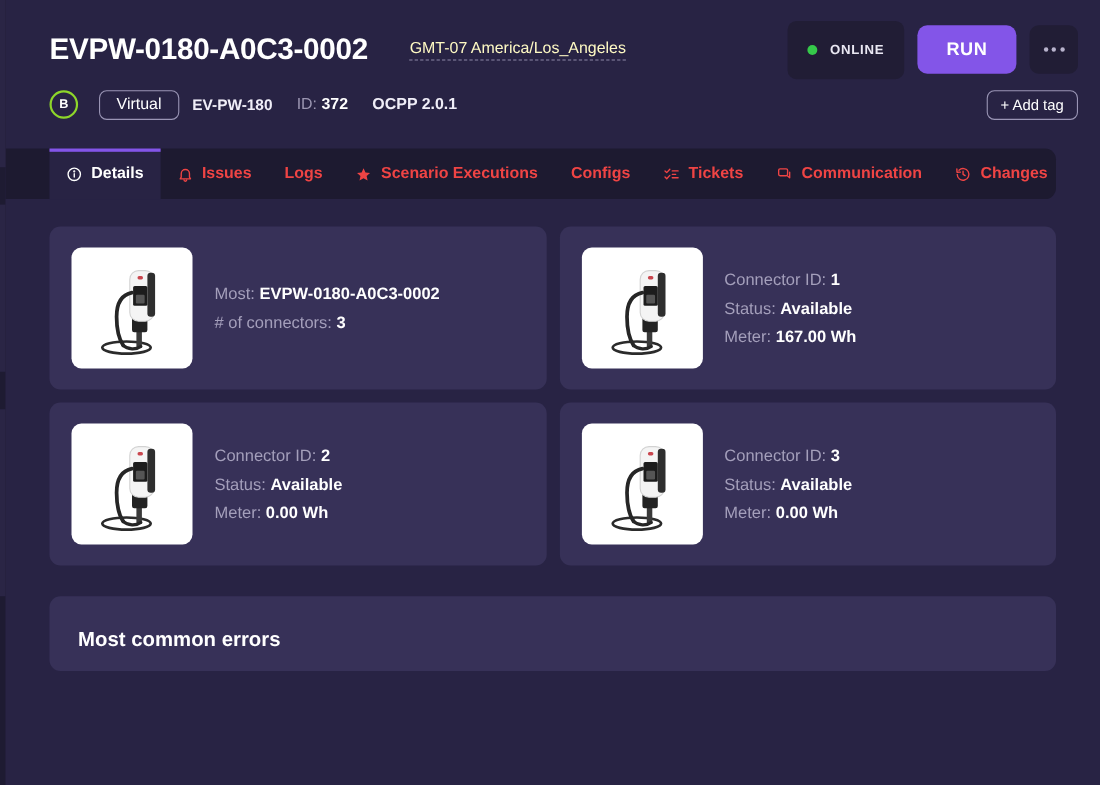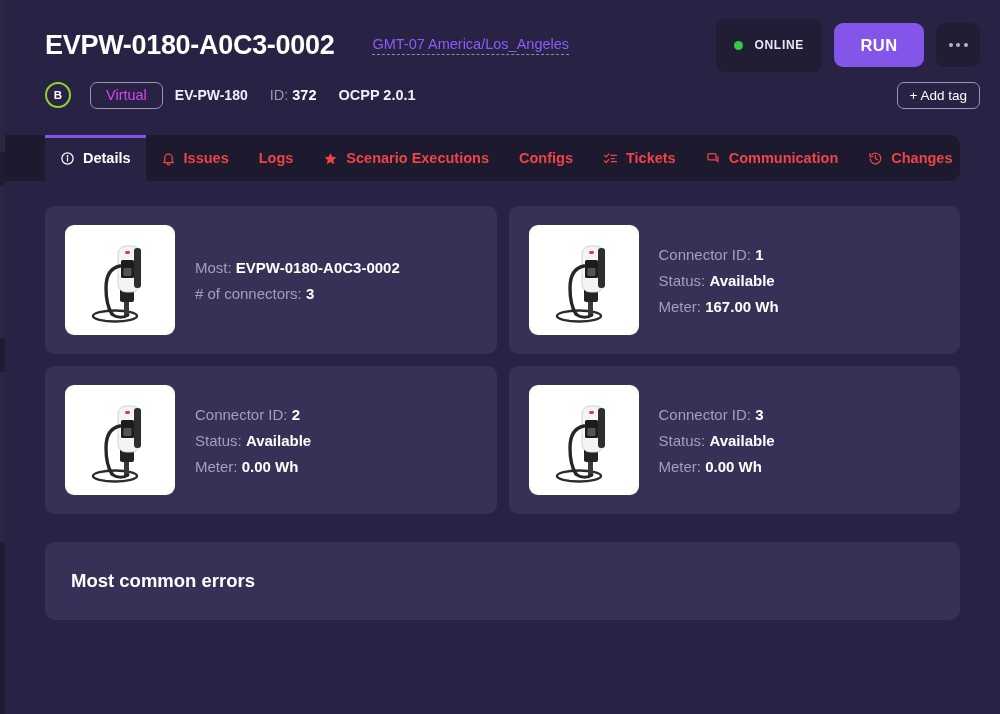--- a/index.html
+++ b/index.html
@@ -50,21 +50,21 @@
   .device-title {
     font-size: 27px;
     font-weight: bold;
     letter-spacing: -0.3px;
     color: #ffffff;
     white-space: nowrap;
   }
   .timezone {
     margin-left: 38px;
     font-size: 14.5px;
-    color: #8b5cf6;
+    color: #fef9c3;
     border-bottom: 1px dashed #8e89a8;
     padding-bottom: 2px;
     cursor: pointer;
     white-space: nowrap;
   }
   .header-spacer { flex: 1 1 auto; }
 
   .status-badge {
     display: flex;
     align-items: center;
@@ -143,21 +143,21 @@
   }
   .pill-virtual {
     margin-left: 19px;
     border: 1px solid #9a95b5;
     border-radius: 7px;
     height: 27px;
     padding: 0 15px;
     display: flex;
     align-items: center;
     font-size: 14.5px;
-    color: #d946ef;
+    color: #ffffff;
     cursor: pointer;
   }
   .meta-model {
     margin-left: 12px;
     font-size: 14px;
     font-weight: bold;
     color: #f0eef8;
   }
   .meta-id {
     margin-left: 22px;
@@ -284,21 +284,21 @@
   }
   .card-line b {
     color: #ffffff;
     font-weight: bold;
   }
 
   .errors-card {
     background: #373158;
     border-radius: 10px;
     margin-top: 28px;
-    height: 78px;
+    height: 68px;
     padding: 28px 26px 0 26px;
   }
   .errors-title {
     font-size: 18.5px;
     font-weight: bold;
     color: #ffffff;
   }
 </style>
 </head>
 <body>

